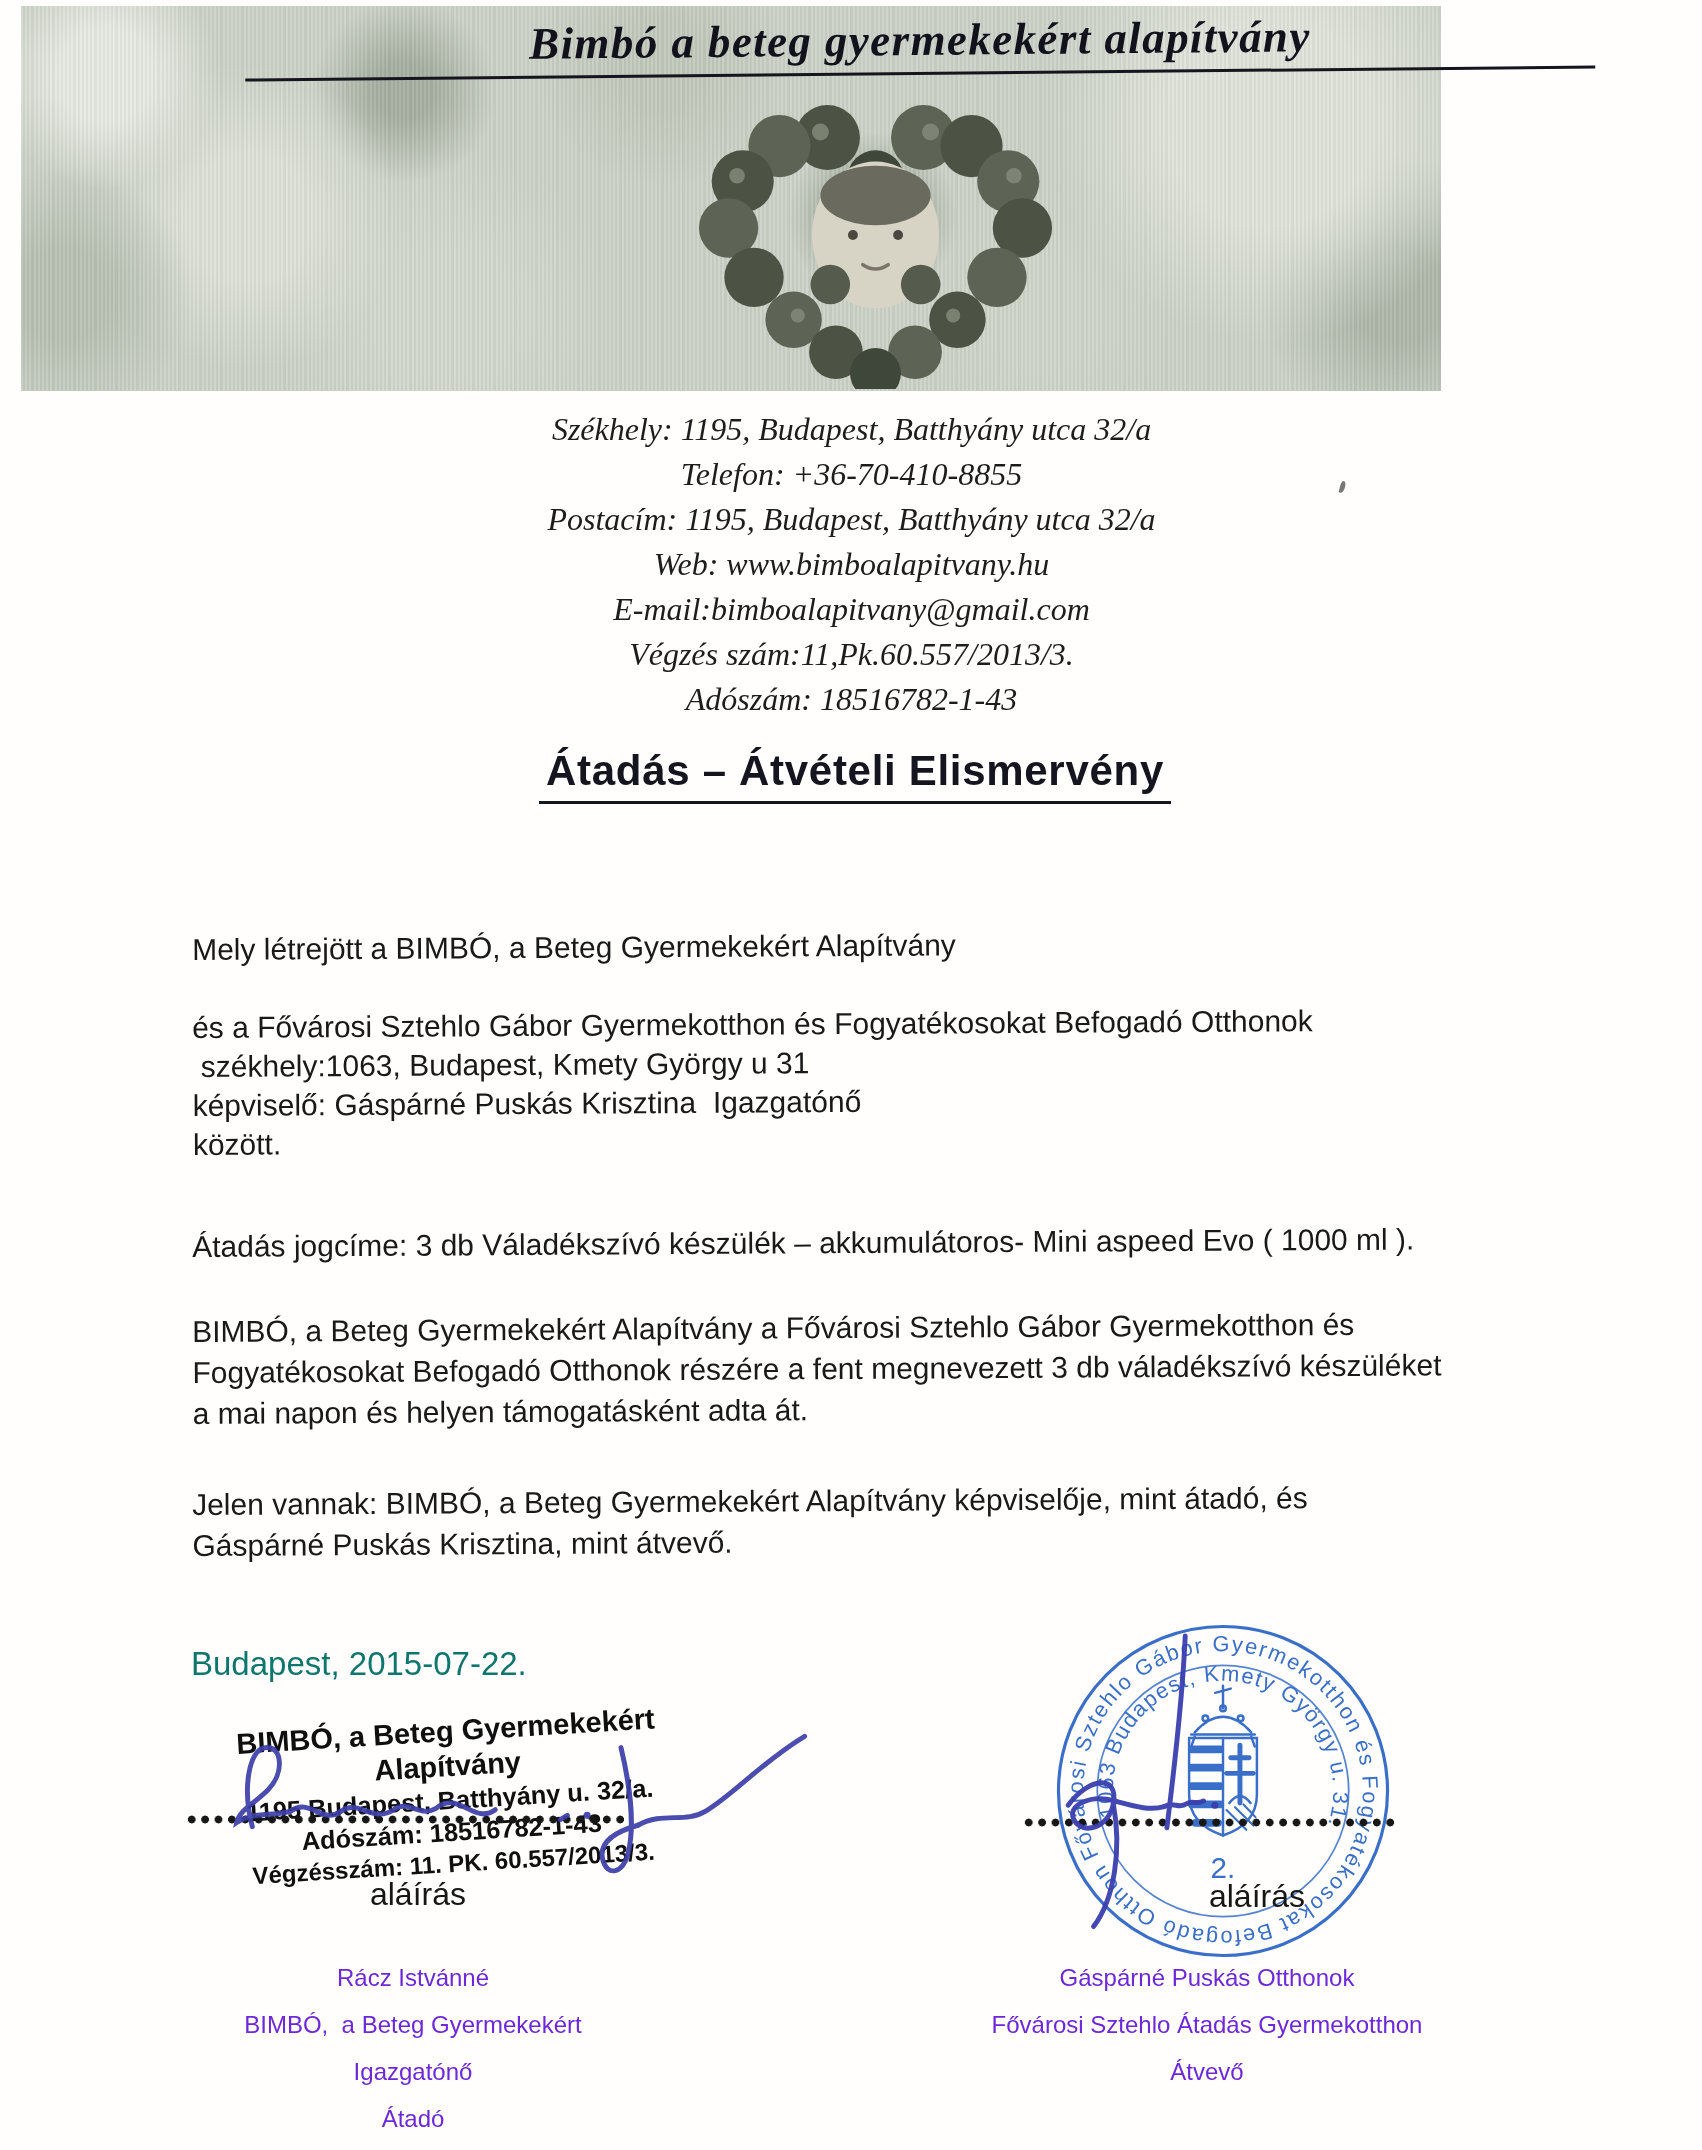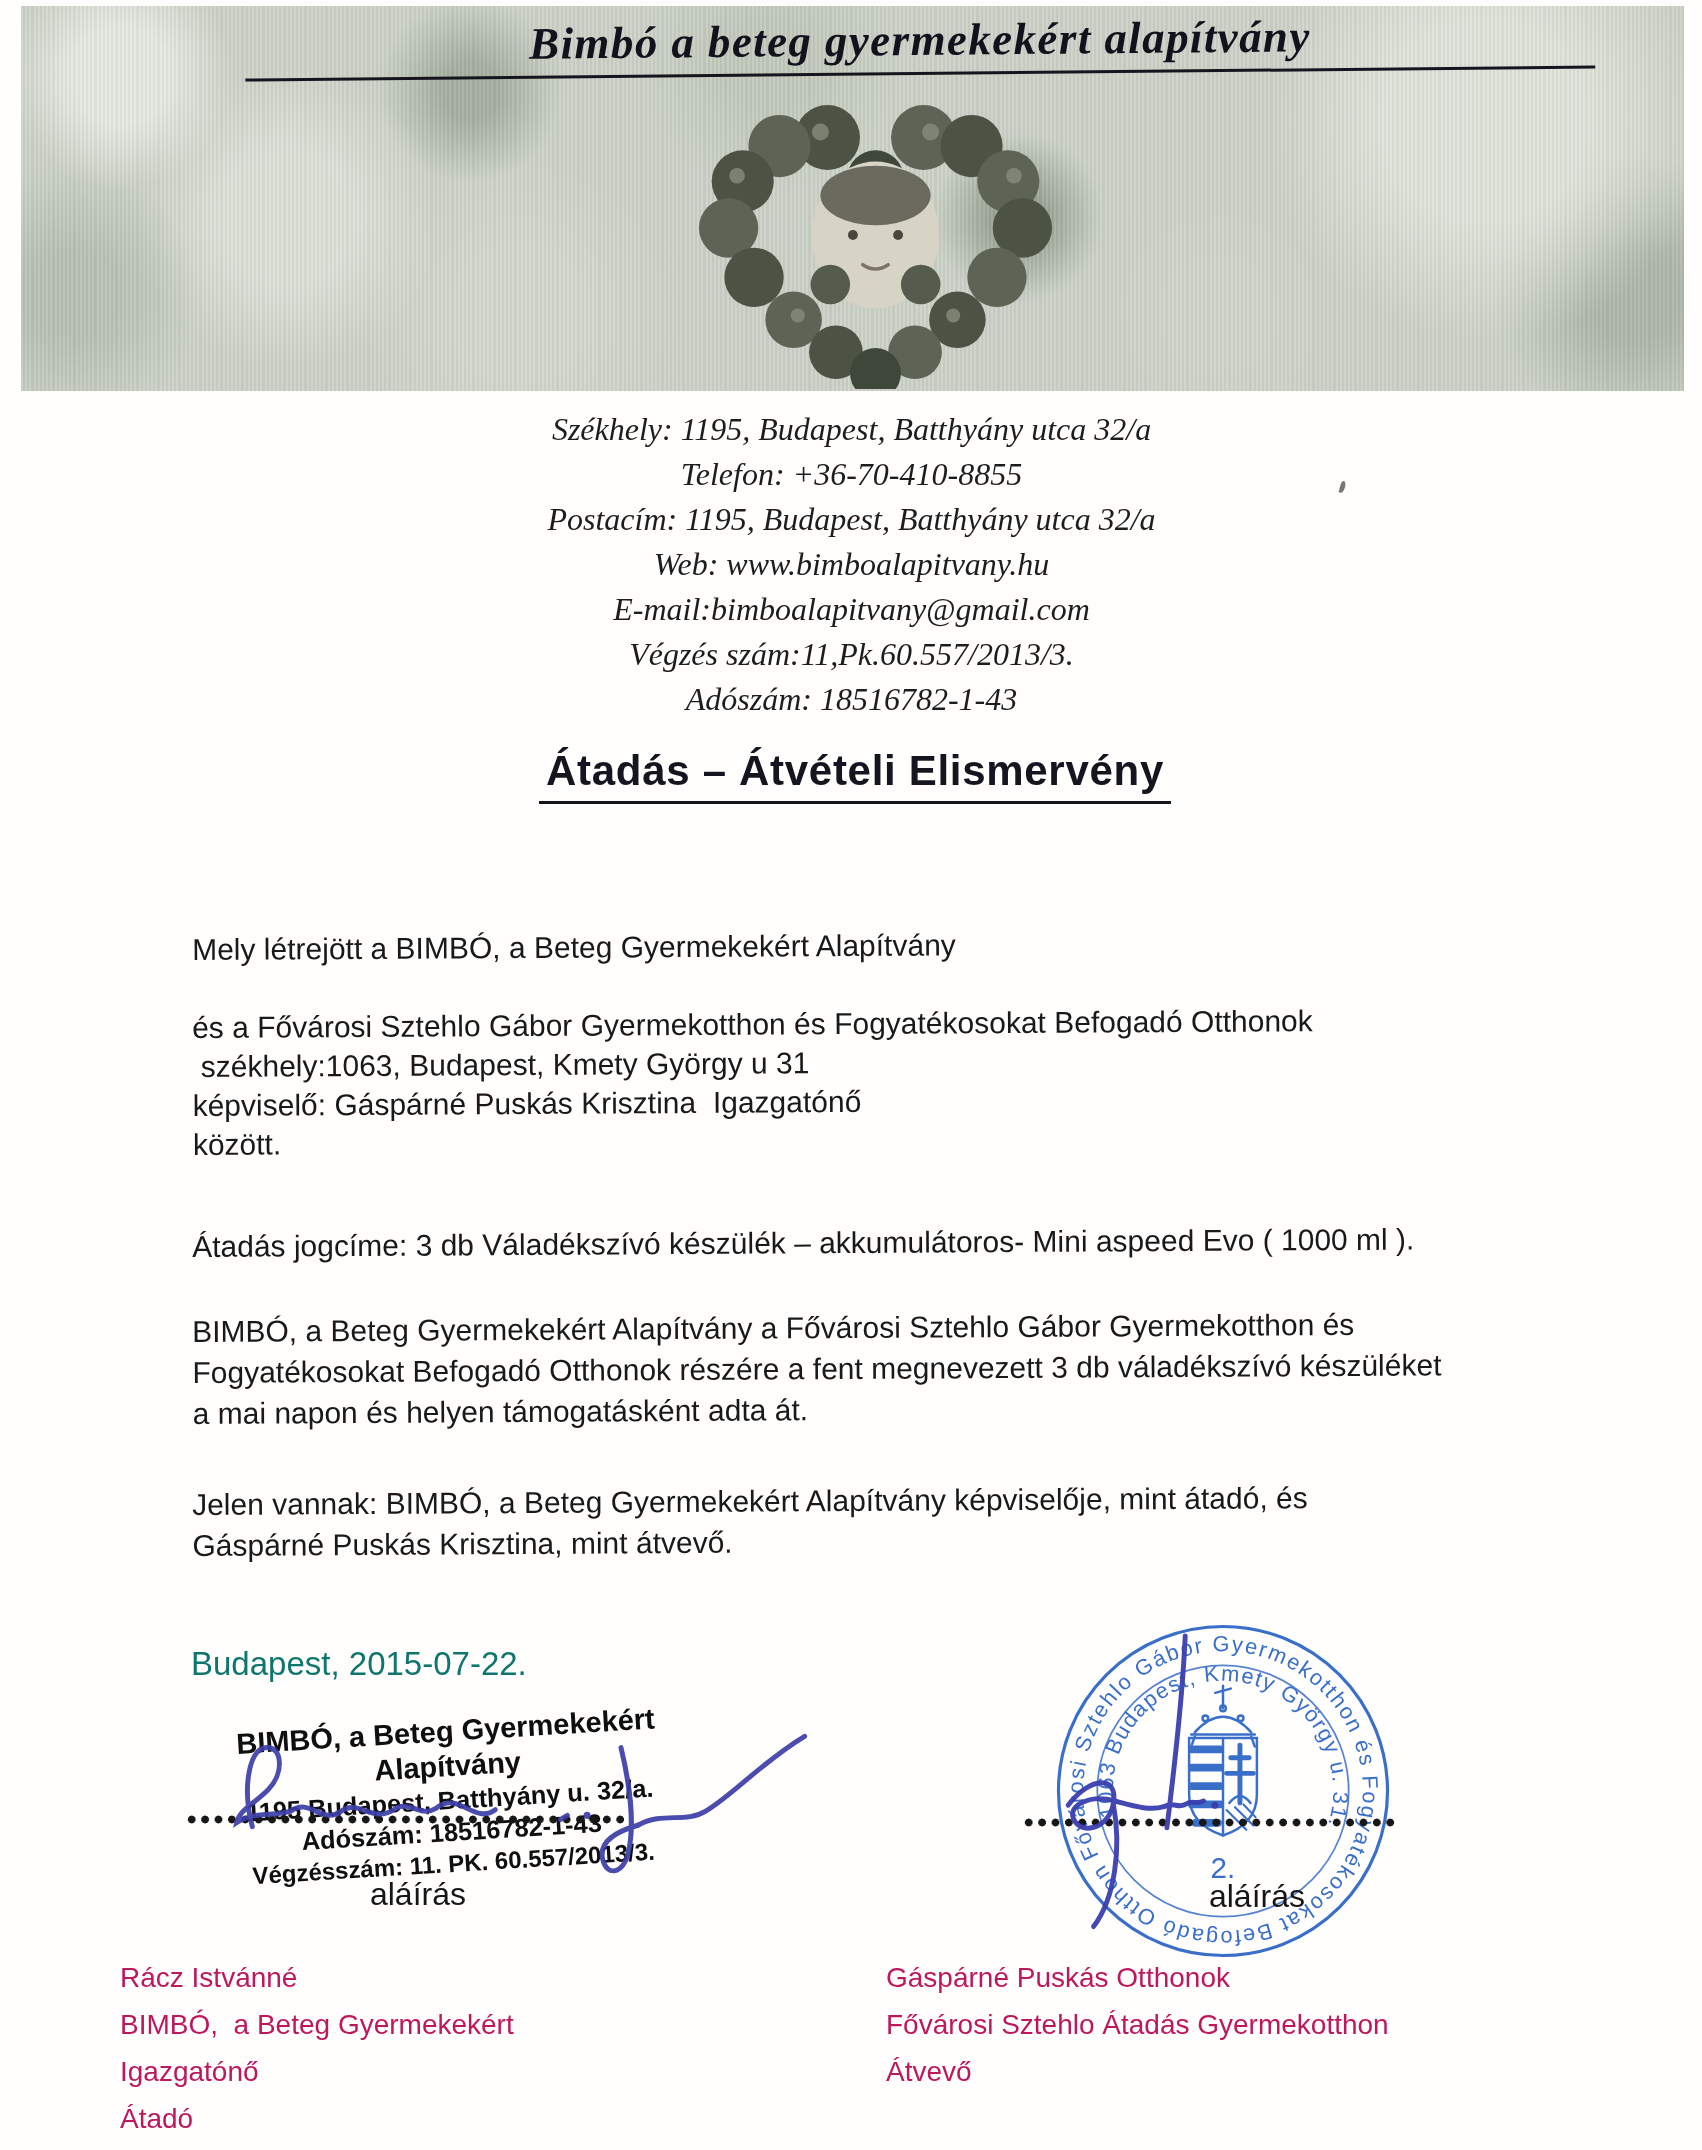--- a/index.html
+++ b/index.html
@@ -2,32 +2,32 @@
 <html style="font-size:11.3px"><head>
 <meta charset="utf-8">
 <style>
   html,body{margin:0;padding:0;background:#e8e8e8;}
   .page{position:relative;width:1702px;height:2151px;background:#fffefd;margin:0 auto;
         overflow:hidden;font-family:"Liberation Sans",sans-serif;color:#1a1a1a;}
   .abs{position:absolute;}
   .prewrap{white-space:pre-wrap;}
 
   
-  .banner{left:21px;top:5.6px;width:1663px;height:385px;background-color:#ccd2c7;
+  .banner{left:21px;top:5.6px;width:1401px;height:385px;background-color:#ccd2c7;
     background-image:
       radial-gradient(circle 162px at 6% 18%, #e6e9e2 0 30%, rgba(230,233,226,0) 70%),
       radial-gradient(circle 184px at 3% 75%, #b9c1b4 0 25%, rgba(185,193,180,0) 70%),
       radial-gradient(circle 212px at 16% 55%, #dde1d8 0 30%, rgba(221,225,216,0) 72%),
       radial-gradient(circle 141px at 27% 22%, #a6afa1 0 20%, rgba(166,175,161,0) 65%),
       radial-gradient(circle 240px at 30% 80%, #d3d8cd 0 28%, rgba(211,216,205,0) 70%),
       radial-gradient(circle 184px at 45% 15%, #c2c9bc 0 25%, rgba(194,201,188,0) 68%),
       radial-gradient(circle 296px at 88% 30%, #dfe3da 0 35%, rgba(223,227,218,0) 75%),
       radial-gradient(circle 212px at 97% 75%, #aeb7aa 0 22%, rgba(174,183,170,0) 66%),
       radial-gradient(circle 184px at 72% 80%, #cfd5c9 0 30%, rgba(207,213,201,0) 70%),
-      radial-gradient(circle 141px at 60% 55%, #99a394 0 18%, rgba(153,163,148,0) 60%);}
+      radial-gradient(circle 141px at 60% 55%, #99a394 0 18%, rgba(153,163,148,0) 60%); padding-left: 19px;}
   .banner::after{content:"";position:absolute;inset:0;
       background:repeating-linear-gradient(90deg, rgba(255,255,255,.07) 0 2.1px, rgba(40,50,40,.05) 2.1px 4.2px);}
   .banner-title{left:224px;top:8.5px;width:1350px;text-align:center;z-index:3;
       font-family:"Liberation Serif",serif;font-style:italic;font-weight:bold;
       font-size:45px;color:#12121d;padding-bottom:5.6px;border-bottom:3.5px solid #15151f;
       transform:rotate(-0.55deg);letter-spacing:1.4px;}
   .heart-svg{left:572px;top:44px;z-index:2;}
 
   
   .contact{left:280px;top:407px;width:1143px;text-align:center;
@@ -65,21 +65,21 @@
   .sig-left{left:169px;top:1705px;z-index:5;}
   .sig-right{left:1023px;top:1616px;z-index:5;}
   .alairas{font-size:32px;color:#161616;text-align:right;z-index:6;}
   .alairas-left{left:282px;top:1876px;width:184px;}
   .alairas-right{left:1121px;top:1878px;width:184px;}
 
   
   .stamp-svg{left:1050px;top:1618px;z-index:2;}
 
   
-  .party{top:1954px;text-align:left;font-size:28px;line-height:47px;color:#be185d;}
+  .party{top:1954px;text-align:center;font-size:24px;line-height:47px;color:#6d28d9;}
   .party-left{left:120px;width:586px;}
   .party-right{left:886px;width:642px;}
 </style>
 </head>
 <body>
 
 <div class="page">
 
   <div class="abs banner">
     <svg class="abs heart-svg" width="565" height="339" viewBox="0 0 800 480">

